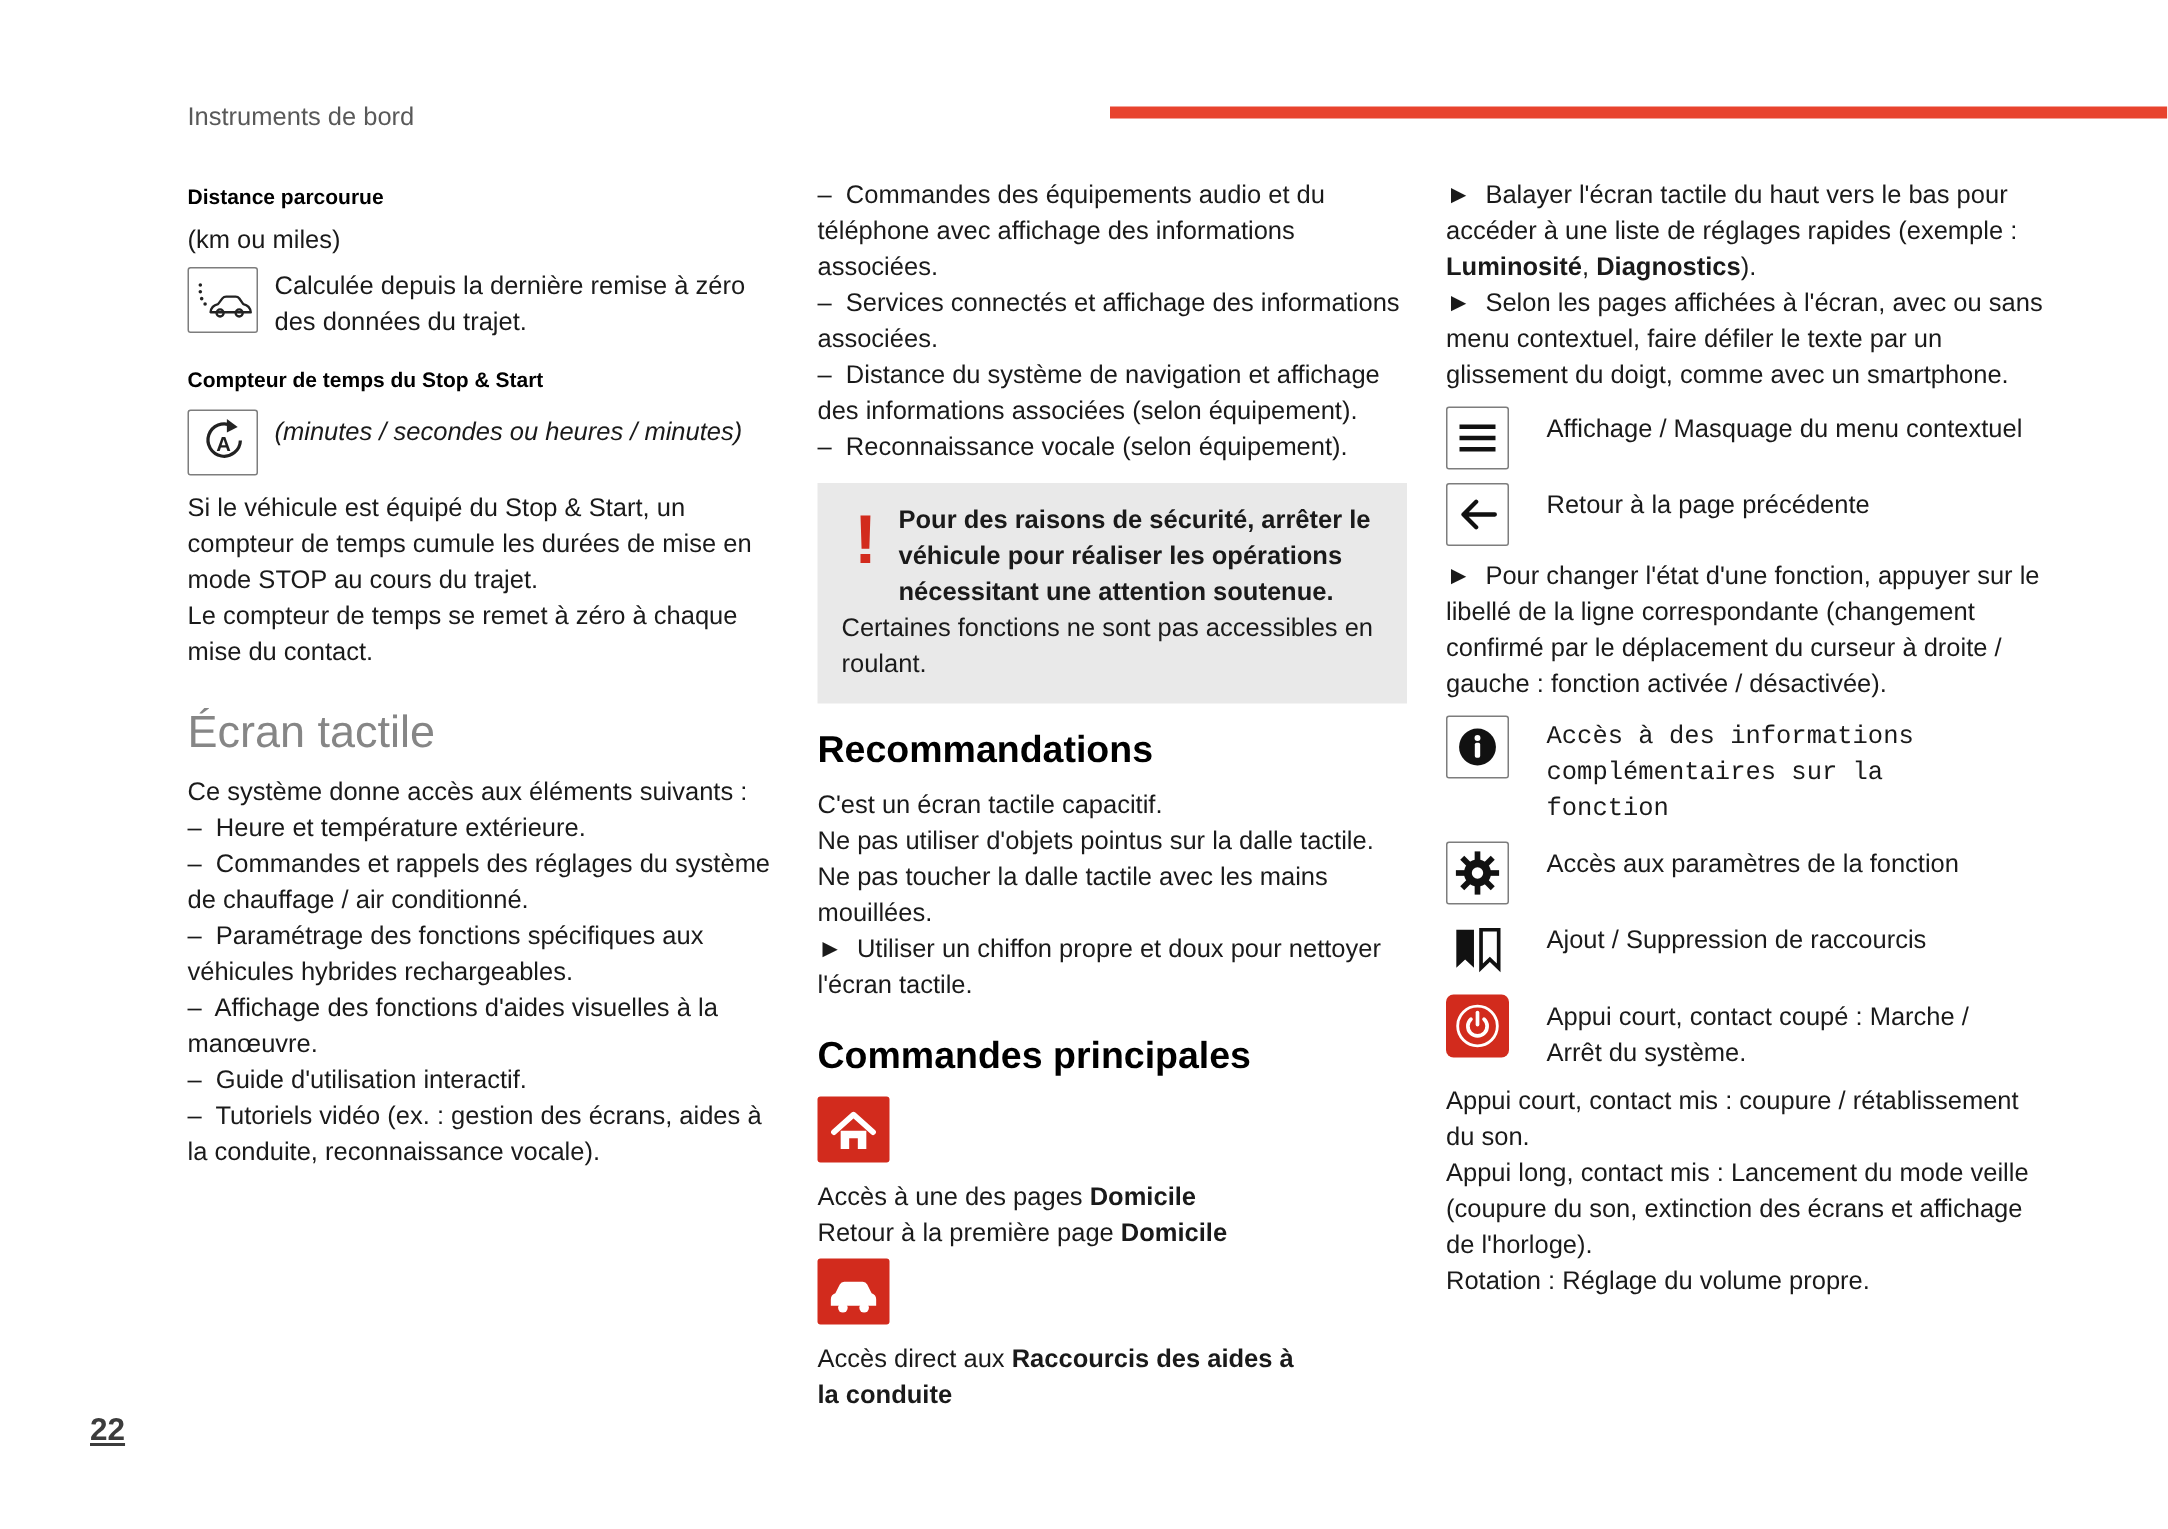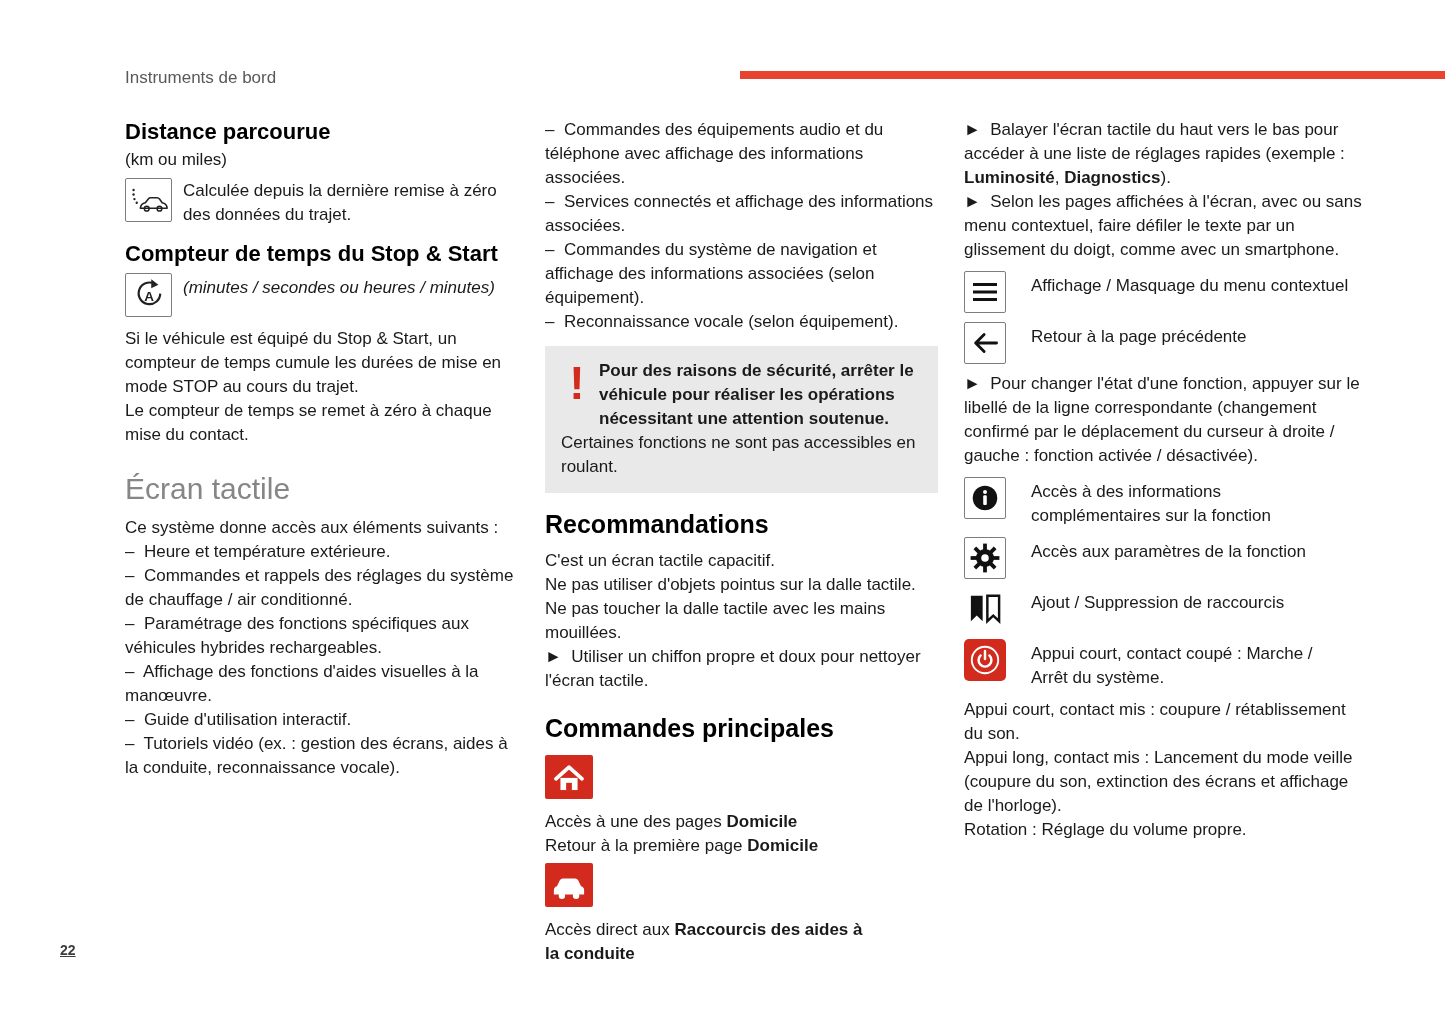--- a/index.html
+++ b/index.html
@@ -9,44 +9,44 @@
     --warning-bg:#e9e9e9;
     --text-color:#1a1a1a;
     --header-text:#595959;
   }
   *{margin:0;padding:0;box-sizing:border-box;}
   html,body{background:#fff;}
   body{font-family:"Liberation Sans",sans-serif;color:var(--text-color,#1a1a1a);}
   .page{position:relative;width:1445px;height:1019px;background:#fff;overflow:hidden;}
   .doc-header-title{position:absolute;left:125px;top:68px;font-size:17px;color:var(--header-text,#595959);}
   .accent-bar{position:absolute;left:740px;right:0;top:71px;height:8px;background:var(--accent-bar,#e8432e);}
-  .page-number{position:absolute;left:60px;top:942px;font-size:14px;font-weight:bold;color:#3c3c3c;text-decoration:underline;}
+  .page-number{position:absolute;left:60px;top:942px;font-size:21px;font-weight:bold;color:#3c3c3c;text-decoration:underline;}
 
   .col{position:absolute;top:118px;font-size:17px;line-height:24px;}
   .col1{left:125px;width:392px;}
   .col2{left:545px;width:393px;}
   .col3{left:964px;width:400px;}
 
   .col p{margin:0;}
   .pw{white-space:pre-wrap;}
 
-  h3.sec{font-size:22px;line-height:27px;font-weight:bold;color:#000;margin:0 0 3px;}
+  h3.sec{font-size:14px;line-height:27px;font-weight:bold;color:#000;margin:0 0 3px;}
   h3.sec.mt{margin-top:13px;}
   .sub{margin-bottom:4px;}
   h2.big-gray{font-size:30px;line-height:36px;font-weight:400;color:var(--heading-gray,#868686);margin:24px 0 9px;}
   h2.big-bold{font-size:25px;line-height:32px;font-weight:bold;color:#000;margin:15px 0 9px;}
   h2.big-bold.cmd{margin-top:19px;margin-bottom:11px;}
 
   .icon-row{display:flex;align-items:flex-start;gap:11px;margin:6px 0 10px;}
   .icon-box{flex:0 0 auto;width:47px;height:44px;border:1px solid #7d7d7d;border-radius:2px;background:#fff;
             display:flex;align-items:center;justify-content:center;}
   .icon-box.sq42{width:42px;height:42px;}
   .row-text{padding-top:1px;}
   .row-text.toppad{padding-top:3px;font-style:italic;}
-  .narrow270{max-width:275px;}
+  .narrow270{max-width:275px;font-family:Liberation Mono, monospace;}
   .narrow300{max-width:300px;}
   .narrow320{max-width:322px;}
 
   .warning{background:var(--warning-bg,#e9e9e9);padding:13px 16px 14px;margin:12px 0 12px;overflow:hidden;}
   .excl{float:left;width:32px;text-align:center;font-size:46px;line-height:44px;font-weight:bold;
         color:var(--icon-red,#d22b1d);margin:2px 6px 4px 0;}
 
   .red-icon{flex:0 0 auto;width:48px;height:44px;background:var(--icon-red,#d22b1d);
             display:flex;align-items:center;justify-content:center;border-radius:2px;}
   .red-icon.power{width:42px;height:42px;border-radius:5px;}
@@ -107,21 +107,21 @@
     <p class="pw">–  Commandes et rappels des réglages du système de chauffage / air conditionné.</p>
     <p class="pw">–  Paramétrage des fonctions spécifiques aux véhicules hybrides rechargeables.</p>
     <p class="pw">–  Affichage des fonctions d'aides visuelles à la manœuvre.</p>
     <p class="pw">–  Guide d'utilisation interactif.</p>
     <p class="pw">–  Tutoriels vidéo (ex. : gestion des écrans, aides à la conduite, reconnaissance vocale).</p>
   </div>
 
   <div class="col col2">
     <p class="pw">–  Commandes des équipements audio et du téléphone avec affichage des informations associées.</p>
     <p class="pw">–  Services connectés et affichage des informations associées.</p>
-    <p class="pw">–  Commandes du système de navigation et affichage des informations associées (selon équipement).</p>
+    <p class="pw">–  Distance du système de navigation et affichage des informations associées (selon équipement).</p>
     <p class="pw">–  Reconnaissance vocale (selon équipement).</p>
 
     <div class="warning">
       <span class="excl">!</span>
       <p><b>Pour des raisons de sécurité, arrêter le véhicule pour réaliser les opérations nécessitant une attention soutenue.</b></p>
       <p>Certaines fonctions ne sont pas accessibles en roulant.</p>
     </div>
 
     <h2 class="big-bold">Recommandations</h2>
     <p>C'est un écran tactile capacitif.</p>

